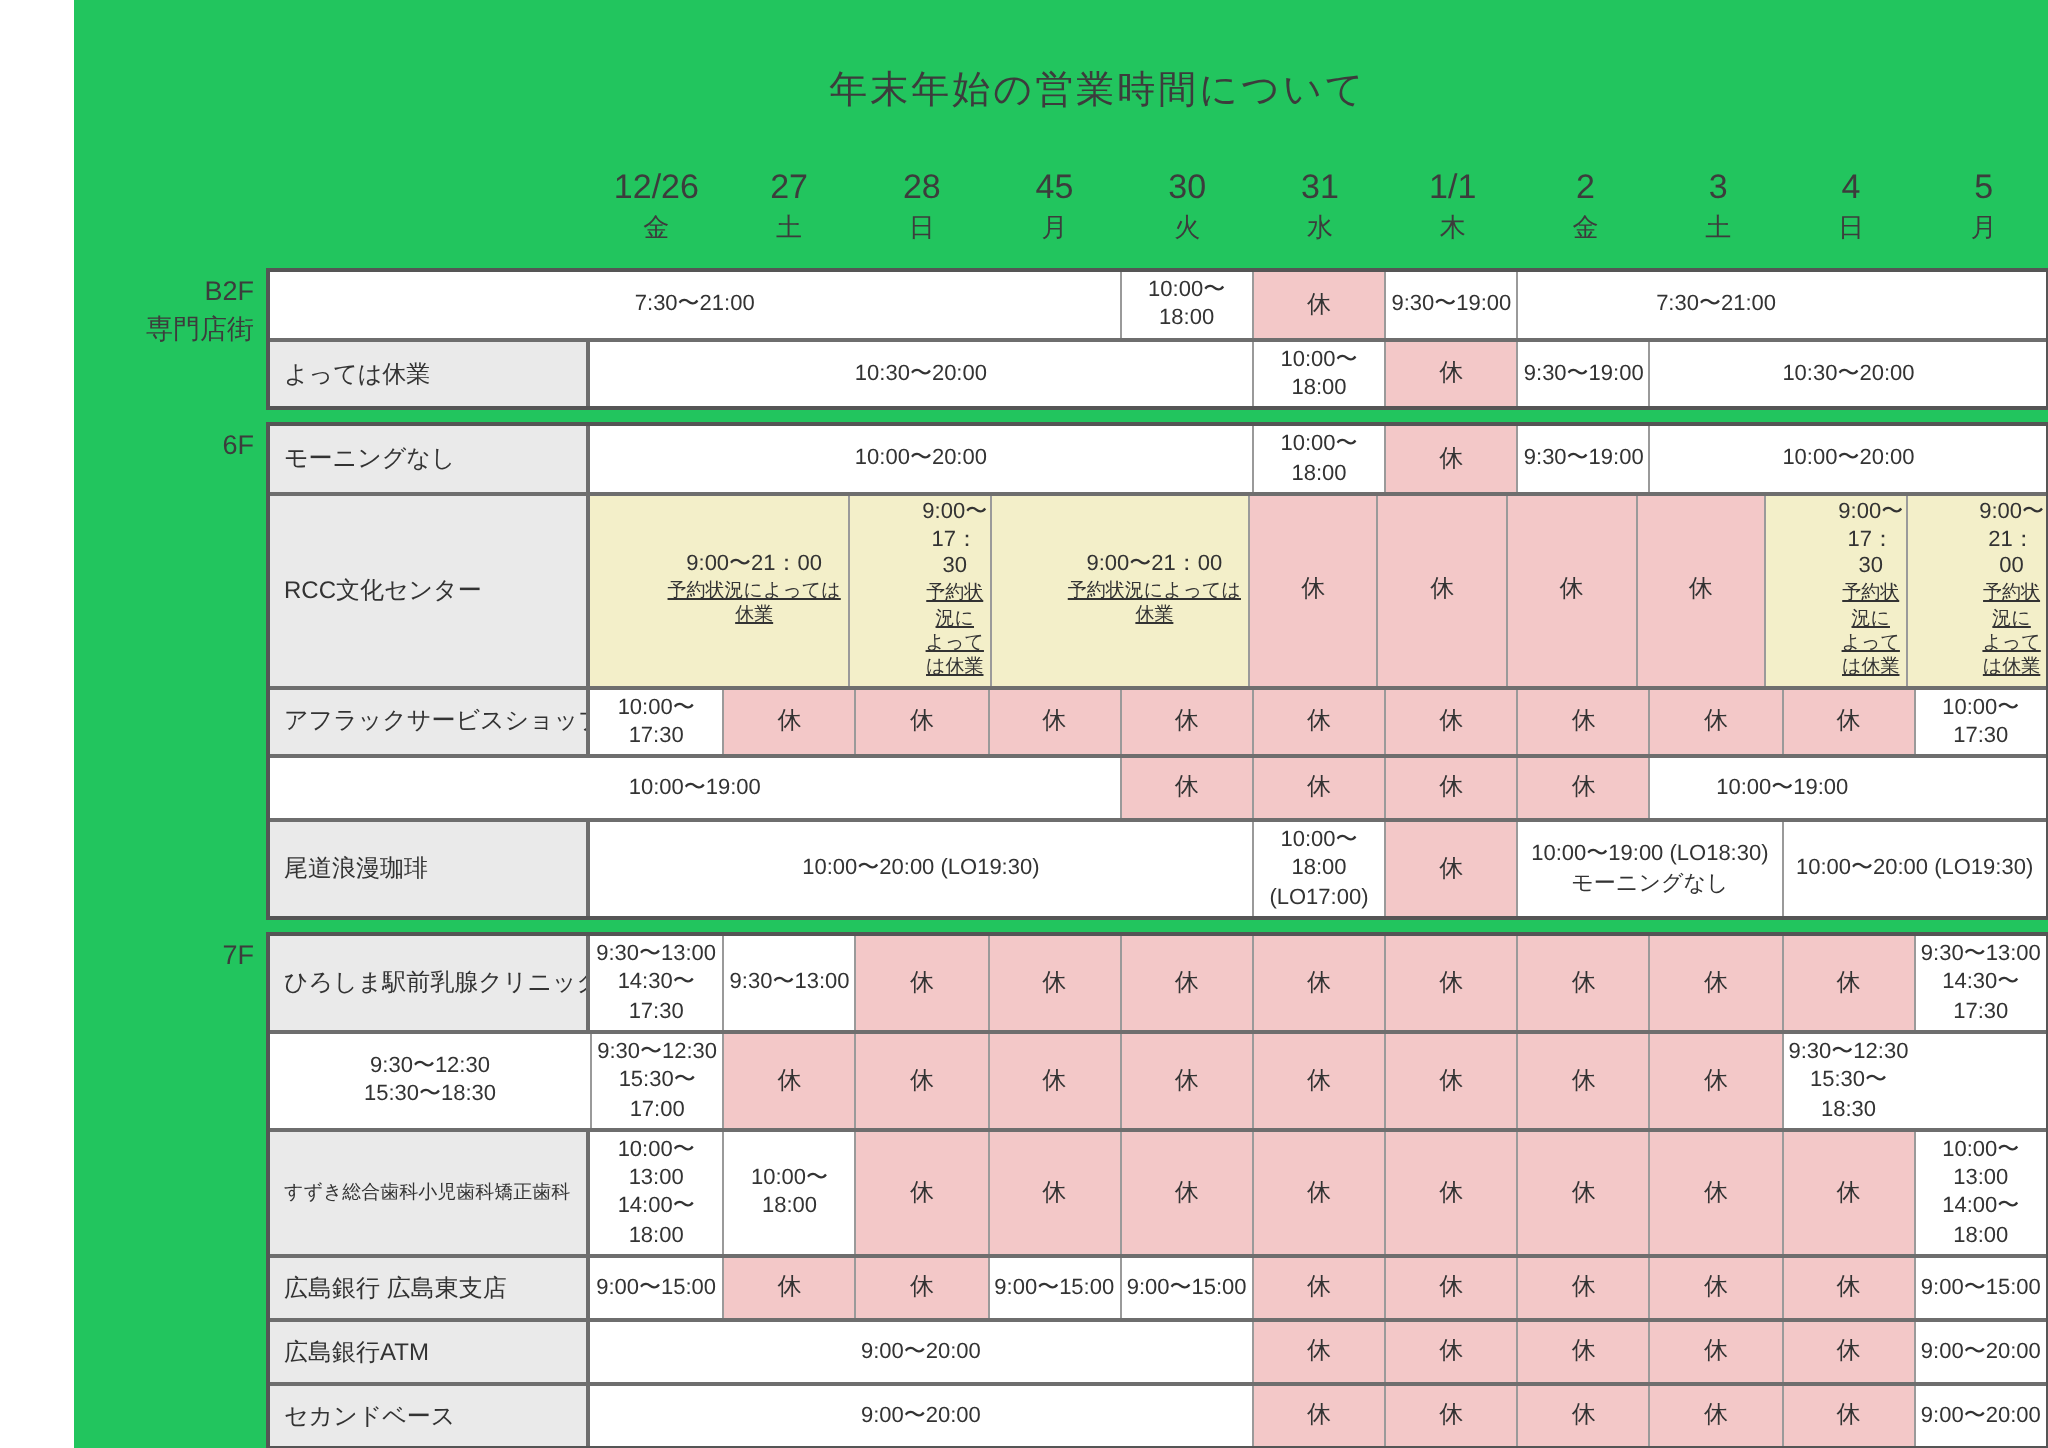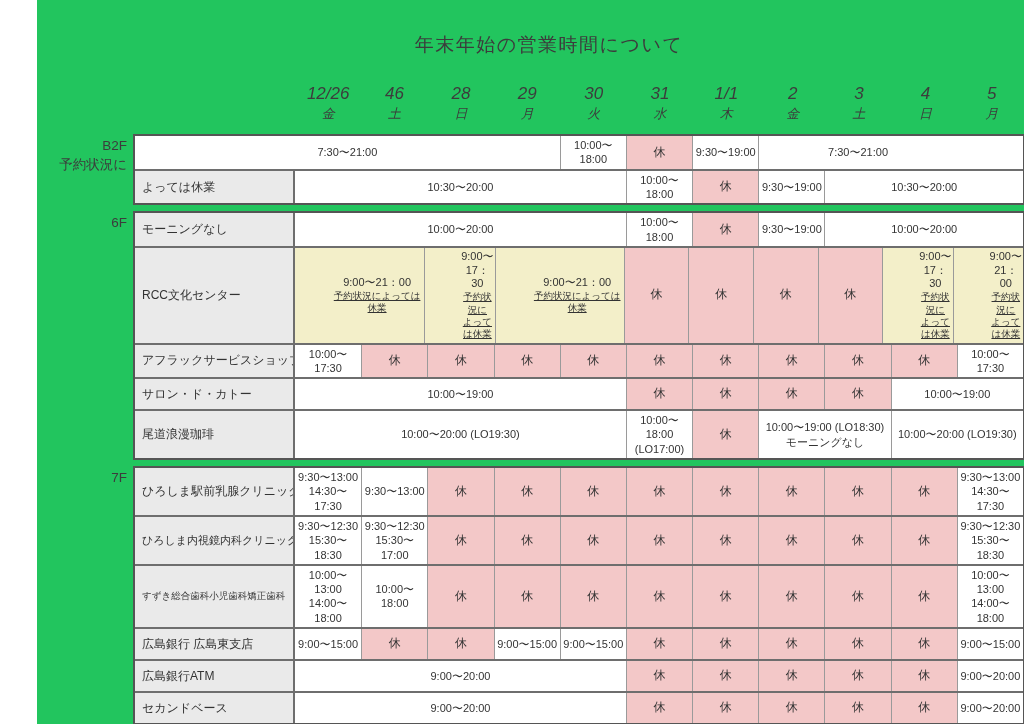--- a/index.html
+++ b/index.html
@@ -17,21 +17,21 @@
     letter-spacing:1.5px;
     color:#3c3c3c;
   }
 
   .header-row {
     margin:26px 0 13px 258px;
     width:730px;
     display:grid;
     grid-template-columns:repeat(11,1fr);
   }
-  .hcell { text-align:center; color:#3c3c3c;font-style:italic; }
+  .hcell { text-align:center; color:#3c3c3c; }
   .hdate { font-size:17px; line-height:1.15; }
   .hday  { font-size:13px; line-height:1.2; margin-top:2px; }
 
   .group-row { display:flex; align-items:flex-start; margin-bottom:6px; }
   .floor {
     width:96px; flex:none; box-sizing:border-box;
     text-align:right; padding:3px 6px 0 0;
     font-size:13.5px; line-height:1.4; color:#3c3c3c;
     white-space:pre-line;
   }
@@ -79,29 +79,29 @@
 <body>
 
 <div class="page">
   <div class="title">年末年始の営業時間について</div>
   <div class="header-row">
       <div class="hcell">
         <div class="hdate">12/26</div>
         <div class="hday">金</div>
       </div>
       <div class="hcell">
-        <div class="hdate">46</div>
+        <div class="hdate">27</div>
         <div class="hday">土</div>
       </div>
       <div class="hcell">
         <div class="hdate">28</div>
         <div class="hday">日</div>
       </div>
       <div class="hcell">
-        <div class="hdate">29</div>
+        <div class="hdate">45</div>
         <div class="hday">月</div>
       </div>
       <div class="hcell">
         <div class="hdate">30</div>
         <div class="hday">火</div>
       </div>
       <div class="hcell">
         <div class="hdate">31</div>
         <div class="hday">水</div>
       </div>
@@ -122,21 +122,21 @@
         <div class="hday">日</div>
       </div>
       <div class="hcell">
         <div class="hdate">5</div>
         <div class="hday">月</div>
       </div>
     </div>
   <div>
       <div class="group-row">
         <div class="floor">B2F
-予約状況に</div>
+専門店街</div>
         <div class="gtable">
           <div class="grow">
             <div class="dcell open first" style="grid-column: span 5;">7:30〜21:00</div>
             <div class="dcell open after" style="grid-column: span 1;">10:00〜18:00</div>
             <div class="dcell closed after" style="grid-column: span 1;">休</div>
             <div class="dcell open after" style="grid-column: span 1;">9:30〜19:00</div>
             <div class="dcell open after" style="grid-column: span 3;">7:30〜21:00</div>
           </div>
           <div class="grow">
             <div class="namecell">よっては休業</div>
@@ -179,21 +179,20 @@
             <div class="dcell closed after" style="grid-column: span 1;">休</div>
             <div class="dcell closed after" style="grid-column: span 1;">休</div>
             <div class="dcell closed after" style="grid-column: span 1;">休</div>
             <div class="dcell closed after" style="grid-column: span 1;">休</div>
             <div class="dcell closed after" style="grid-column: span 1;">休</div>
             <div class="dcell closed after" style="grid-column: span 1;">休</div>
             <div class="dcell closed after" style="grid-column: span 1;">休</div>
             <div class="dcell open after" style="grid-column: span 1;">10:00〜17:30</div>
           </div>
           <div class="grow">
-            <div class="namecell">サロン・ド・カトー</div>
             <div class="dcell open first" style="grid-column: span 5;">10:00〜19:00</div>
             <div class="dcell closed after" style="grid-column: span 1;">休</div>
             <div class="dcell closed after" style="grid-column: span 1;">休</div>
             <div class="dcell closed after" style="grid-column: span 1;">休</div>
             <div class="dcell closed after" style="grid-column: span 1;">休</div>
             <div class="dcell open after" style="grid-column: span 2;">10:00〜19:00</div>
           </div>
           <div class="grow">
             <div class="namecell">尾道浪漫珈琲</div>
             <div class="dcell open first" style="grid-column: span 5;">10:00〜20:00 (LO19:30)</div>
@@ -219,21 +218,20 @@
             <div class="dcell closed after" style="grid-column: span 1;">休</div>
             <div class="dcell closed after" style="grid-column: span 1;">休</div>
             <div class="dcell closed after" style="grid-column: span 1;">休</div>
             <div class="dcell closed after" style="grid-column: span 1;">休</div>
             <div class="dcell closed after" style="grid-column: span 1;">休</div>
             <div class="dcell closed after" style="grid-column: span 1;">休</div>
             <div class="dcell open after" style="grid-column: span 1;">9:30〜13:00
 14:30〜17:30</div>
           </div>
           <div class="grow">
-            <div class="namecell small">ひろしま内視鏡内科クリニック</div>
             <div class="dcell open first" style="grid-column: span 1;">9:30〜12:30
 15:30〜18:30</div>
             <div class="dcell open after" style="grid-column: span 1;">9:30〜12:30
 15:30〜17:00</div>
             <div class="dcell closed after" style="grid-column: span 1;">休</div>
             <div class="dcell closed after" style="grid-column: span 1;">休</div>
             <div class="dcell closed after" style="grid-column: span 1;">休</div>
             <div class="dcell closed after" style="grid-column: span 1;">休</div>
             <div class="dcell closed after" style="grid-column: span 1;">休</div>
             <div class="dcell closed after" style="grid-column: span 1;">休</div>

